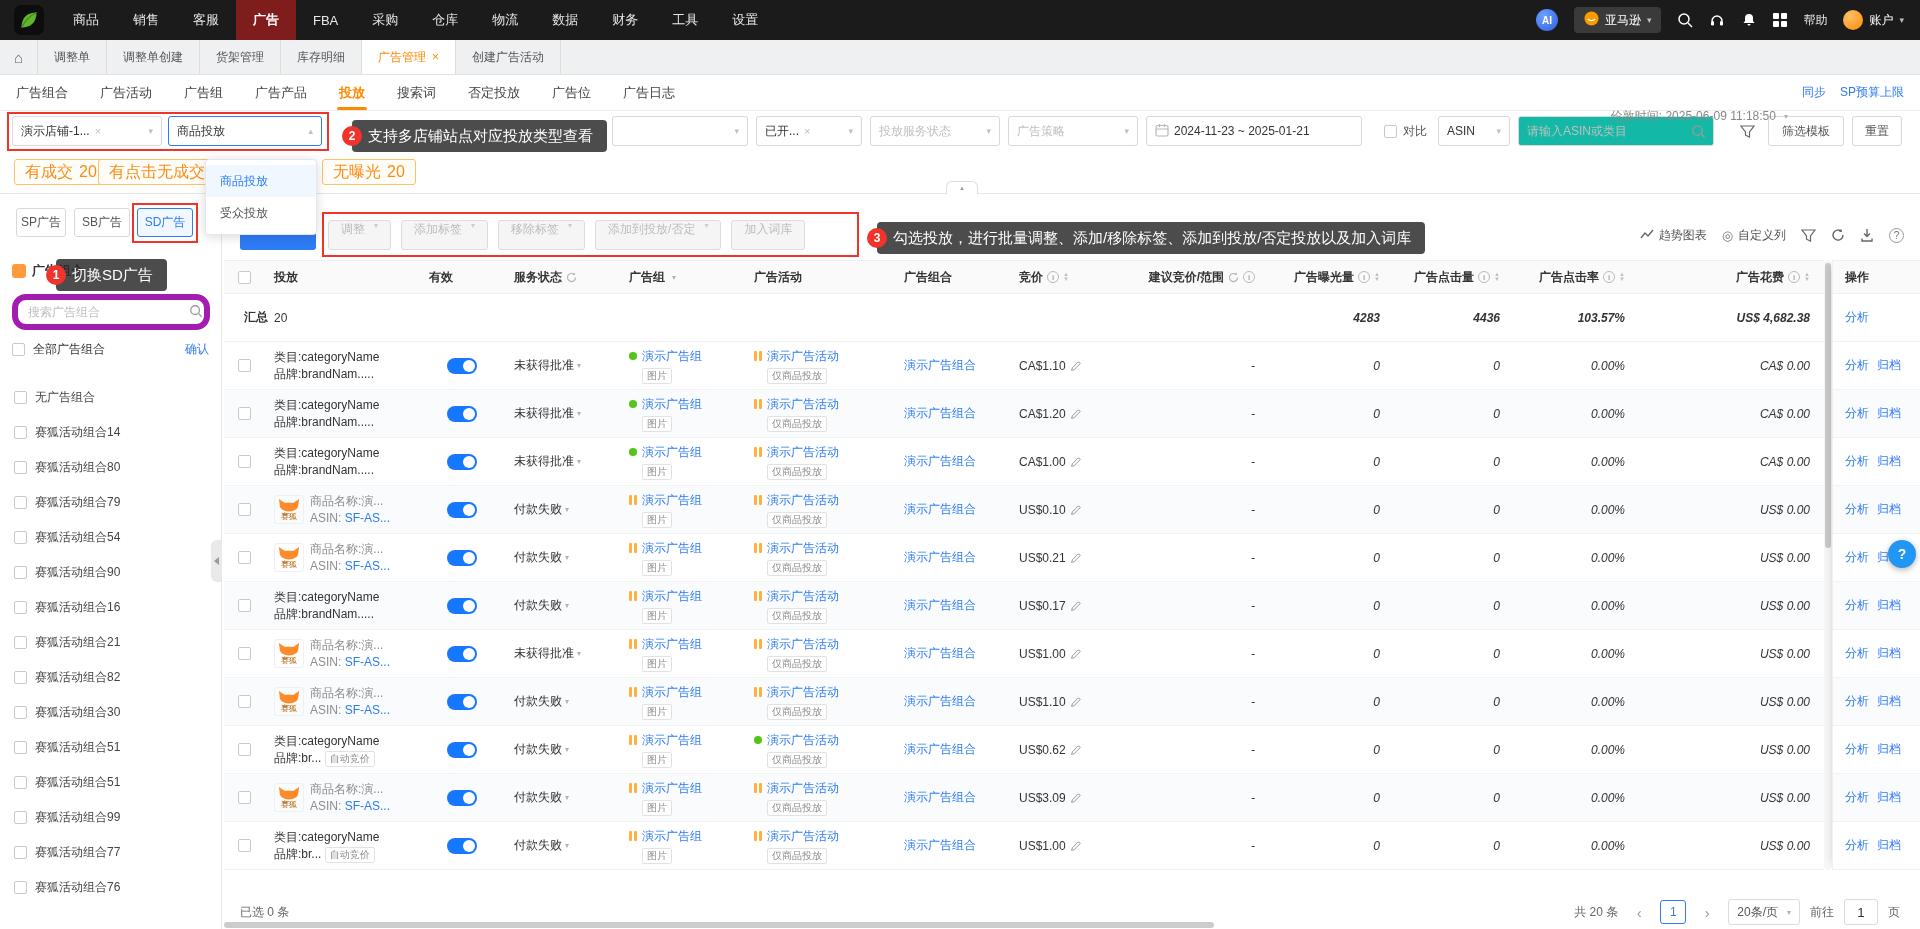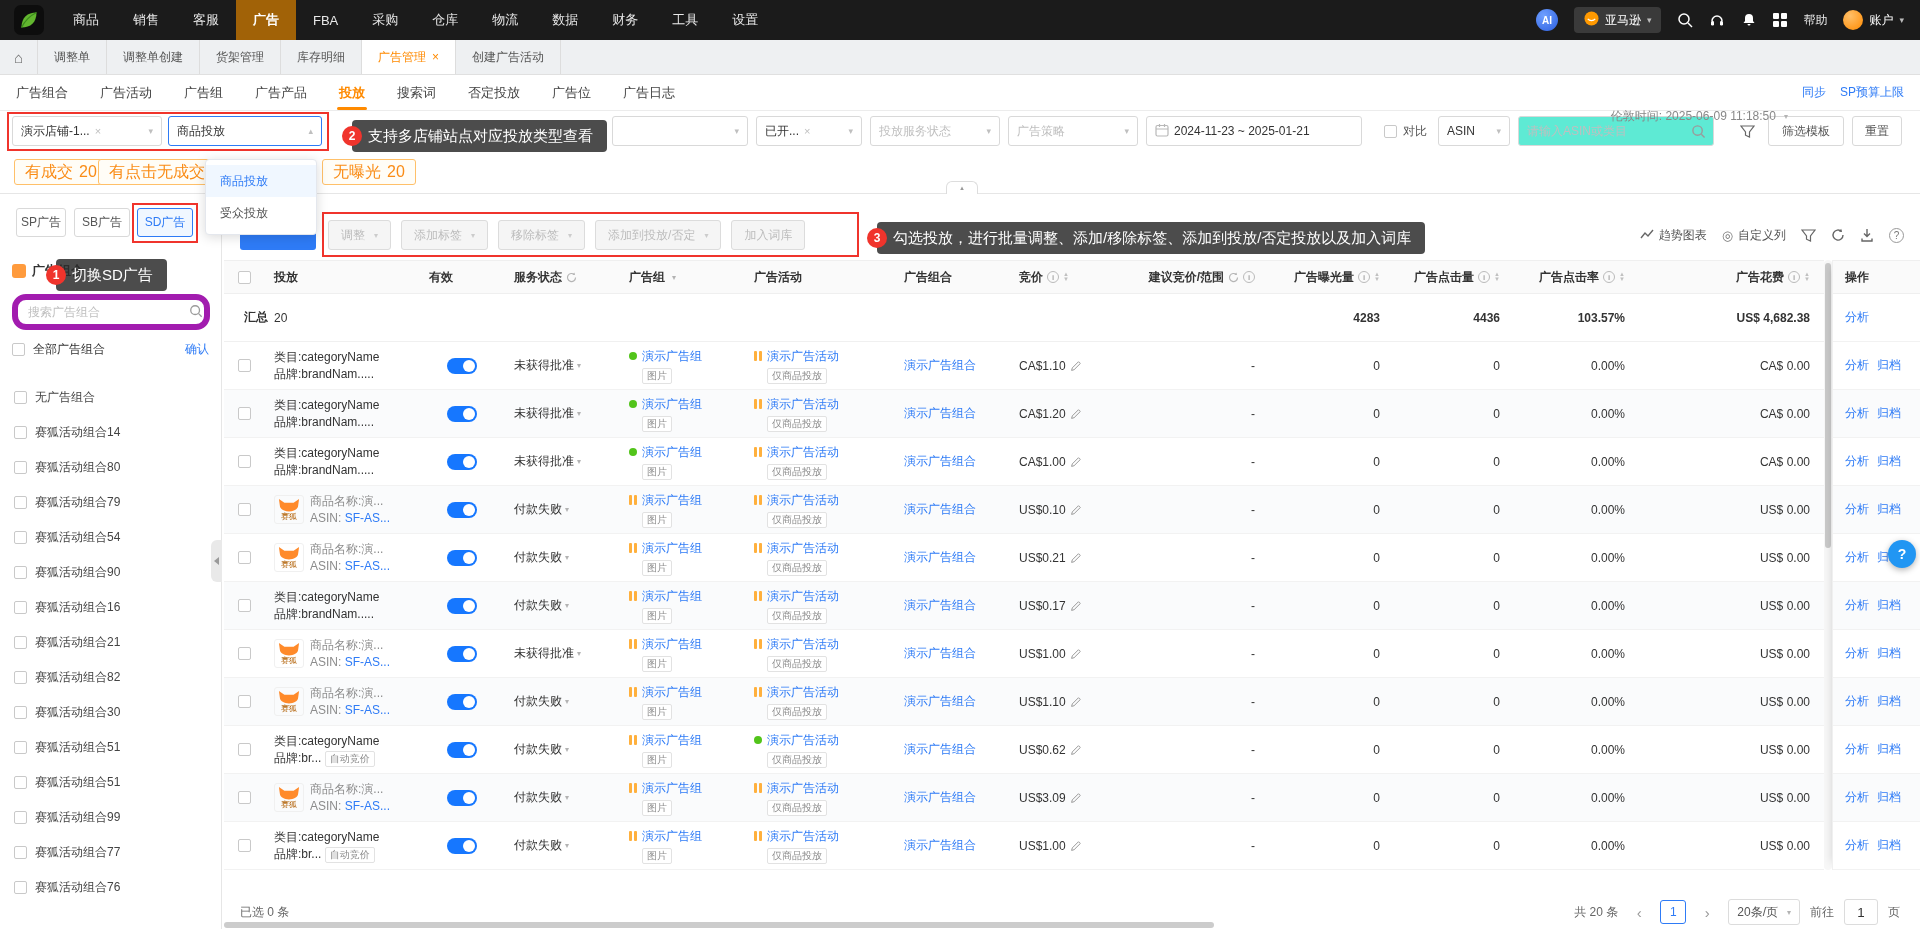--- a/index.html
+++ b/index.html
@@ -8,21 +8,21 @@
 a{text-decoration:none;}
 .lnk{color:#2e7bf6;cursor:pointer;white-space:nowrap;}
 .b{font-weight:bold;}
 .dim{color:#8c8c8c;}
 
 
 .topbar{position:absolute;left:0;top:0;width:100%;height:40px;background:#1b1b1b;display:flex;align-items:center;z-index:10;}
 .logo{width:30px;height:30px;margin:0 12px 0 14px;border-radius:7px;background:#0d0d0d;display:flex;align-items:center;justify-content:center;}
 .topmenu{display:flex;height:100%;}
 .topmenu-item{display:flex;align-items:center;padding:0 17px;color:#e8e8e8;font-size:13px;cursor:pointer;white-space:nowrap;}
-.topmenu-item.active{background:#a16207;color:#fff;font-weight:bold;}
+.topmenu-item.active{background:#7f1d1d;color:#fff;font-weight:bold;}
 .tb-right{margin-left:auto;display:flex;align-items:center;gap:16px;padding-right:16px;}
 .ai-badge{width:22px;height:22px;border-radius:50%;background:radial-gradient(circle at 35% 30%,#6fa0ff,#2c5fe0);color:#fff;font-size:10px;font-weight:bold;display:flex;align-items:center;justify-content:center;cursor:pointer;}
 .mp{display:flex;align-items:center;gap:6px;background:#3a3a3a;border-radius:4px;padding:4px 10px;color:#fff;font-size:12px;cursor:pointer;}
 .crt{color:#bbb;font-size:9px;}
 .tb-ic{display:flex;align-items:center;cursor:pointer;}
 .tb-txt{color:#e8e8e8;font-size:12px;cursor:pointer;}
 .account{display:flex;align-items:center;gap:6px;color:#fff;font-size:12px;cursor:pointer;}
 .avatar{width:20px;height:20px;border-radius:50%;background:radial-gradient(circle at 35% 30%,#ffc069,#ff8a00);display:inline-block;}
 
 
@@ -41,21 +41,21 @@
 .sn-time{color:#888;display:flex;gap:5px;align-items:center;cursor:pointer;margin-top:48px;}
 .mini-caret{color:#b3b3b3;font-size:8px;margin-left:3px;}
 
 
 .filterrow{position:absolute;left:0;top:111px;width:100%;height:40px;background:#fff;}
 .sel{position:absolute;top:5px;height:30px;border:1px solid #d9d9d9;border-radius:3px;background:#fff;display:flex;align-items:center;padding:0 8px;gap:5px;font-size:12px;color:#333;cursor:pointer;white-space:nowrap;overflow:hidden;}
 .sel .ph{color:#bfbfbf;}
 .sel .caret{margin-left:auto;color:#bfbfbf;font-size:9px;}
 .sel .clear{color:#bfbfbf;font-size:11px;}
 .sel.focus{border-color:#2e7bf6;}
-.search-wrap{position:absolute;top:5px;height:30px;border:1px solid #d9d9d9;border-radius:3px;background:#5eead4;display:flex;align-items:center;padding:0 28px 0 8px;}
+.search-wrap{position:absolute;top:5px;height:30px;border:1px solid #d9d9d9;border-radius:3px;background:#14b8a6;display:flex;align-items:center;padding:0 28px 0 8px;}
 .search-wrap input{border:none;outline:none;width:100%;font-size:12px;color:#333;background:transparent;}
 .search-wrap input::placeholder{color:#bfbfbf;}
 .search-wrap .s-ic{position:absolute;right:7px;top:7px;}
 .f-ic{position:absolute;top:13px;cursor:pointer;}
 .btn-o{position:absolute;top:5px;height:30px;border:1px solid #d9d9d9;border-radius:3px;background:#fff;color:#555;font-size:12px;display:flex;align-items:center;justify-content:center;cursor:pointer;}
 .cmp{position:absolute;top:12px;display:flex;align-items:center;gap:6px;color:#555;cursor:pointer;}
 
 
 .tagrow{position:absolute;left:0;top:151px;width:100%;height:43px;background:#fff;border-bottom:1px solid #e6e6e6;}
 .qtag{position:absolute;top:8px;height:26px;display:flex;align-items:center;gap:6px;padding:0 10px;border:1px solid #ffc069;color:#fa8c16;background:#fffdf7;border-radius:3px;font-size:16px;cursor:pointer;white-space:nowrap;}
@@ -76,21 +76,21 @@
 .sb-item{height:35px;display:flex;align-items:center;gap:8px;padding:0 14px;color:#444;font-size:12px;cursor:pointer;white-space:nowrap;}
 .cb{width:13px;height:13px;border:1px solid #c9c9c9;border-radius:2px;background:#fff;flex:none;display:inline-block;}
 .collapse-handle{position:absolute;right:-1px;top:346px;width:11px;height:42px;background:#e9e9e9;border-radius:6px 0 0 6px;display:flex;align-items:center;justify-content:center;cursor:pointer;}
 .tri-left{width:0;height:0;border-top:4px solid transparent;border-bottom:4px solid transparent;border-right:5px solid #9a9a9a;}
 
 
 .main{position:absolute;left:222px;top:194px;right:0;bottom:0;background:#fff;}
 .toolbar{position:absolute;left:18px;top:26px;height:30px;display:flex;align-items:center;gap:12px;}
 .btn-primary{width:76px;height:30px;background:#2e7bf6;border:none;border-radius:3px;color:#fff;font-size:12px;cursor:pointer;}
 .bulk{display:flex;gap:10px;}
-.btn-dis{height:30px;padding:0 12px;background:#f5f5f5;border:1px solid #dcdcdc;border-radius:3px;color:#bcbcbc;font-size:12px;display:flex;align-items:center;gap:6px;cursor:not-allowed;white-space:nowrap;}
+.btn-dis{height:30px;padding:0 12px;background:#f5f5f5;border:1px solid #dcdcdc;border-radius:3px;color:#bcbcbc;font-size:12px;display:flex;gap:6px;cursor:not-allowed;white-space:nowrap;}
 .btn-dis .mini-caret{color:#ccc;}
 .tb-rightside{position:absolute;right:16px;top:26px;height:30px;display:flex;align-items:center;gap:15px;color:#555;}
 .tb-item{display:flex;align-items:center;gap:5px;cursor:pointer;font-size:12px;color:#555;white-space:nowrap;}
 .tgt{font-size:13px;color:#777;}
 .tb-icon{display:flex;align-items:center;cursor:pointer;}
 .ic-q{width:15px;height:15px;border:1px solid #999;border-radius:50%;color:#777;font-size:10px;display:flex;align-items:center;justify-content:center;cursor:pointer;}
 
 
 .tbl{position:absolute;left:2px;top:66px;width:1600px;}
 .grid{display:grid;grid-template-columns:40px 155px 85px 115px 125px 150px 115px 115px 145px 125px 120px 125px 185px;}
@@ -101,21 +101,21 @@
 .ic-info{width:12px;height:12px;border:1px solid #bbb;color:#aaa;border-radius:50%;font-size:8px;display:inline-flex;align-items:center;justify-content:center;flex:none;}
 .ic-sort{display:inline-flex;flex-direction:column;line-height:5px;}
 .ic-sort i{font-style:normal;font-size:6px;color:#c0c0c0;height:5px;}
 .sum-row{height:48px;border-bottom:1px solid #f0f0f0;background:#fff;}
 .sum-label{grid-column:1/3;display:flex;align-items:center;gap:6px;padding-left:20px;}
 .s10{grid-column:10}.s11{grid-column:11}.s12{grid-column:12}.s13{grid-column:13}
 .row{height:48px;border-bottom:1px solid #f2f2f2;background:#fff;}
 .row.alt{background:#fafbfc;}
 .cell{display:flex;align-items:center;padding-left:10px;overflow:hidden;white-space:nowrap;}
 .cell.c{justify-content:center;padding-left:0;}
-.cell.r{justify-content:flex-end;padding-right:14px;padding-left:0;}
+.cell.r{justify-content:flex-end;padding-right:14px;padding-left:0;font-style:italic;}
 .cell.col2{flex-direction:column;align-items:flex-start;justify-content:center;}
 .lrow{display:flex;align-items:center;gap:5px;}
 .lrow2{margin-left:13px;margin-top:3px;}
 .lines{display:flex;flex-direction:column;justify-content:center;line-height:17px;overflow:hidden;}
 .l1,.l2{white-space:nowrap;overflow:hidden;}
 .chip{font-size:10px;color:#8c8c8c;border:1px solid #e2e2e2;border-radius:2px;padding:0 4px;height:16px;line-height:14px;display:inline-block;background:#fff;}
 .fox{width:30px;display:flex;flex-direction:column;align-items:center;margin-right:6px;flex:none;border:1px solid #f0f0f0;border-radius:3px;padding:2px 0;}
 .fox-t{font-size:8px;color:#b05e00;line-height:9px;}
 .toggle{width:30px;height:16px;border-radius:8px;background:#1677ff;position:relative;display:inline-block;cursor:pointer;flex:none;}
 .toggle i{position:absolute;right:2px;top:2px;width:12px;height:12px;border-radius:50%;background:#fff;}

